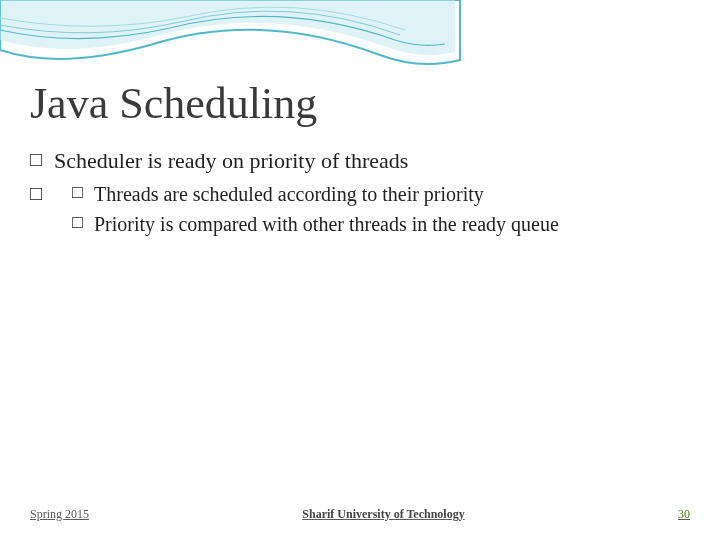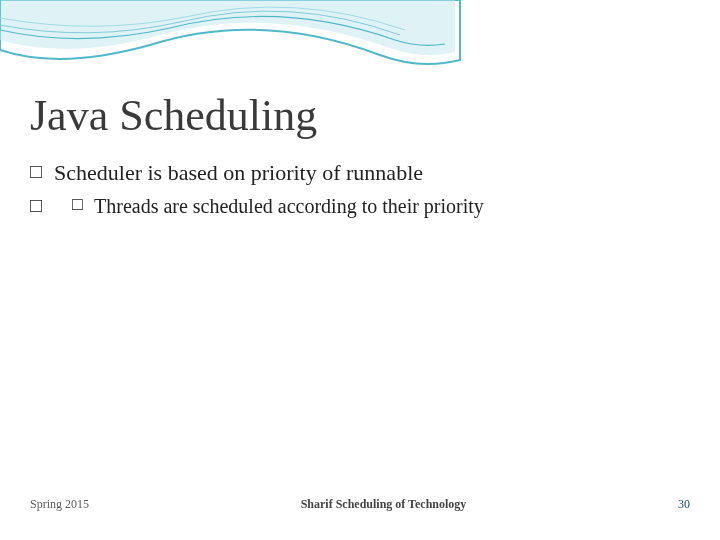--- a/index.html
+++ b/index.html
@@ -15,21 +15,21 @@
   .decoration {
     position: absolute;
     top: 0;
     left: 0;
     width: 720px;
     height: 80px;
     pointer-events: none;
   }
   .content {
     position: absolute;
-    top: 90px;
+    top: 78px;
     left: 30px;
     right: 30px;
   }
   .title {
     font-size: 44px;
     color: #3a3a3a;
     margin: 0 0 18px 0;
     font-weight: normal;
   }
   .main-list {
@@ -69,57 +69,59 @@
   .sub-list > li::before {
     content: "□";
     position: absolute;
     left: 0;
     top: 0;
     font-size: 18px;
     color: #222;
   }
   .footer {
     position: absolute;
-    bottom: 28px;
+    bottom: 18px;
     left: 30px;
     right: 30px;
     display: flex;
     justify-content: space-between;
     align-items: baseline;
     font-size: 12px;
     color: #5a5a5a;
+    text-decoration: underline;
   }
   .footer-center {
     font-weight: bold;
     color: #444;
   }
   .footer-right {
-    color: #0c4a6e;
+    color: #4d7c0f;
   }
 </style>
 </head>
 <body>
 
 <svg class="decoration" viewBox="0 0 720 80" preserveAspectRatio="none">
   <path d="M0,0 L0,50 Q60,70 150,45 Q260,10 380,55 Q420,70 460,60 L460,0 Z" fill="none" stroke="#4fb8c9" stroke-width="2"></path>
   <path d="M0,0 L0,40 Q70,60 160,35 Q270,5 390,48 Q425,60 455,52 L455,0 Z" fill="#bfe8ef" opacity="0.5"></path>
   <path d="M0,0 L0,30 Q80,48 170,28 Q280,0 395,40 Q420,48 445,44" fill="none" stroke="#4fb8c9" stroke-width="1.2"></path>
   <path d="M0,25 Q90,42 180,22 Q290,-5 400,35" fill="none" stroke="#7fccd8" stroke-width="1"></path>
   <path d="M0,18 Q95,35 185,17 Q295,-8 405,30" fill="none" stroke="#a0dbe4" stroke-width="1"></path>
 </svg>
 
 <div class="content">
   <h1 class="title">Java Scheduling</h1>
   <ul class="main-list">
-    <li>Scheduler is based on priority of runnable</li>
+    <li>Scheduler is ready on priority of threads</li>
     <li>
       <ul class="sub-list">
         <li>Threads are scheduled according to their priority</li>
+        <li>Priority is compared with other threads in the ready queue</li>
       </ul>
     </li>
   </ul>
 </div>
 
 <div class="footer">
   <span>Spring 2015</span>
-  <span class="footer-center">Sharif Scheduling of Technology</span>
+  <span class="footer-center">Sharif University of Technology</span>
   <span class="footer-right">30</span>
 </div>
 
 </body></html>

